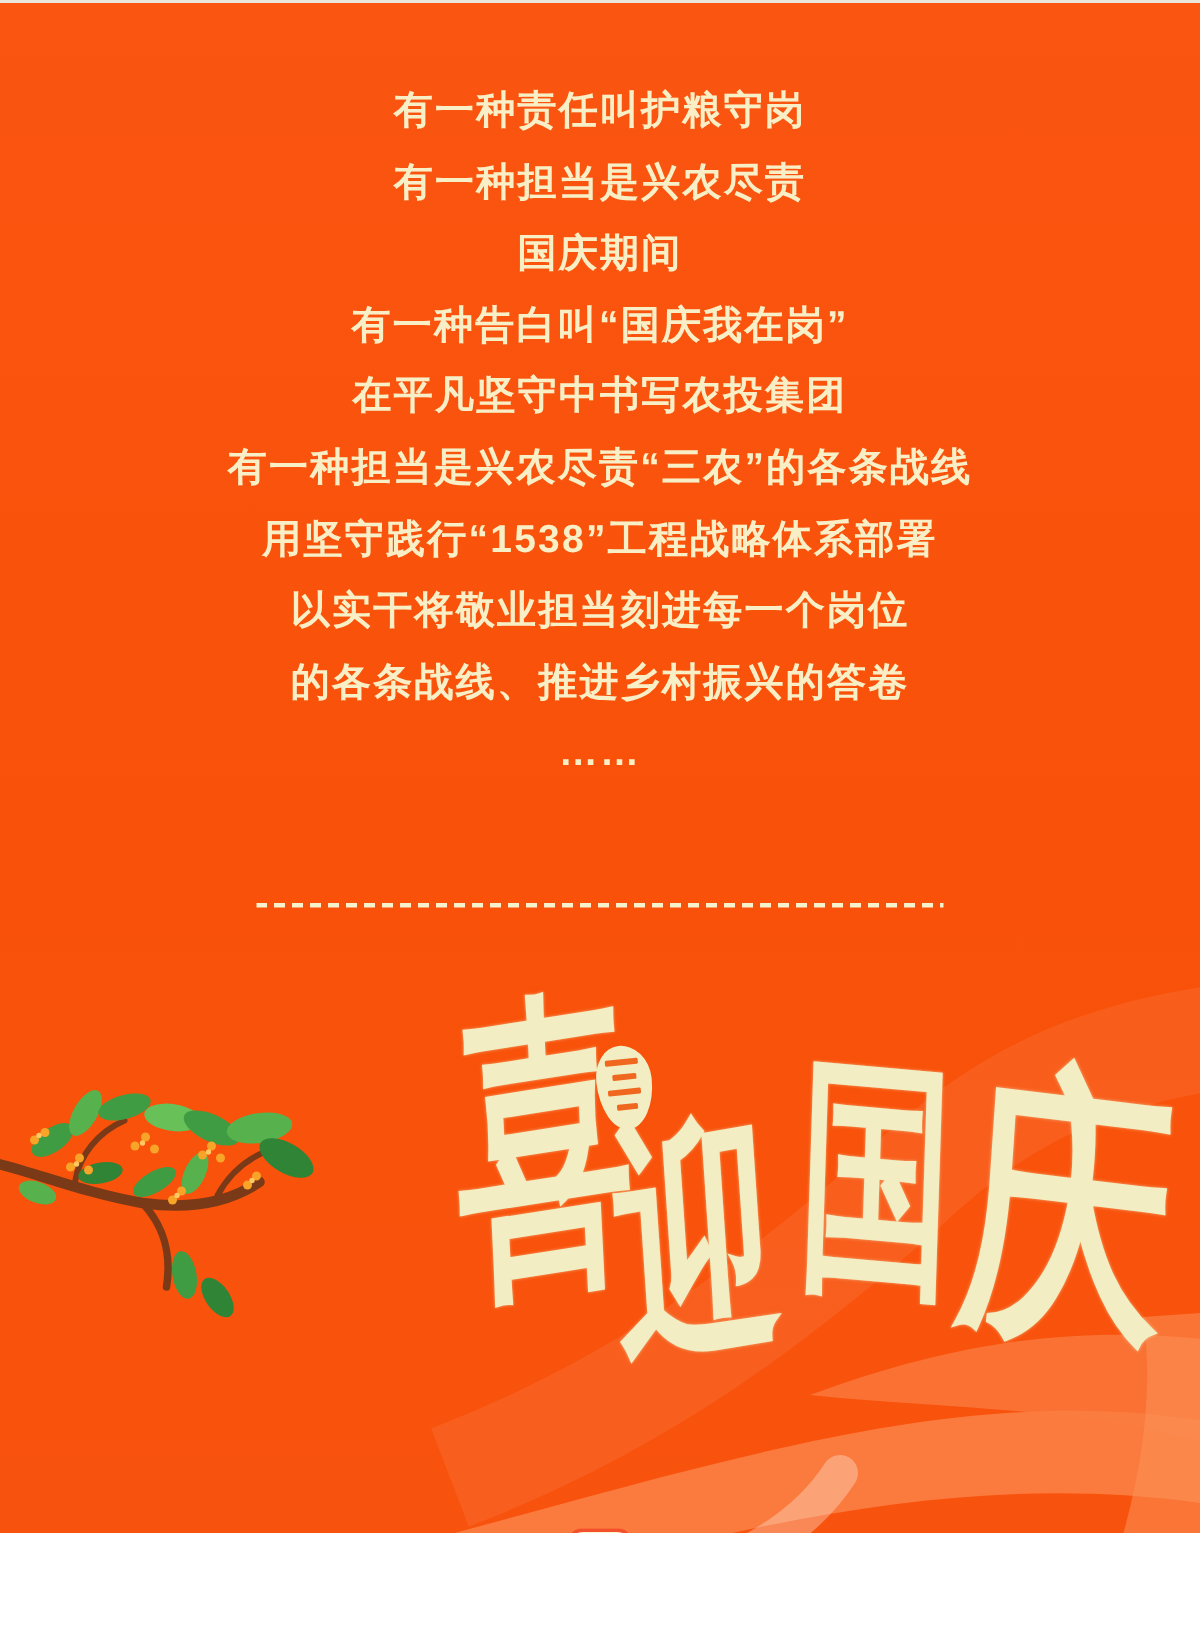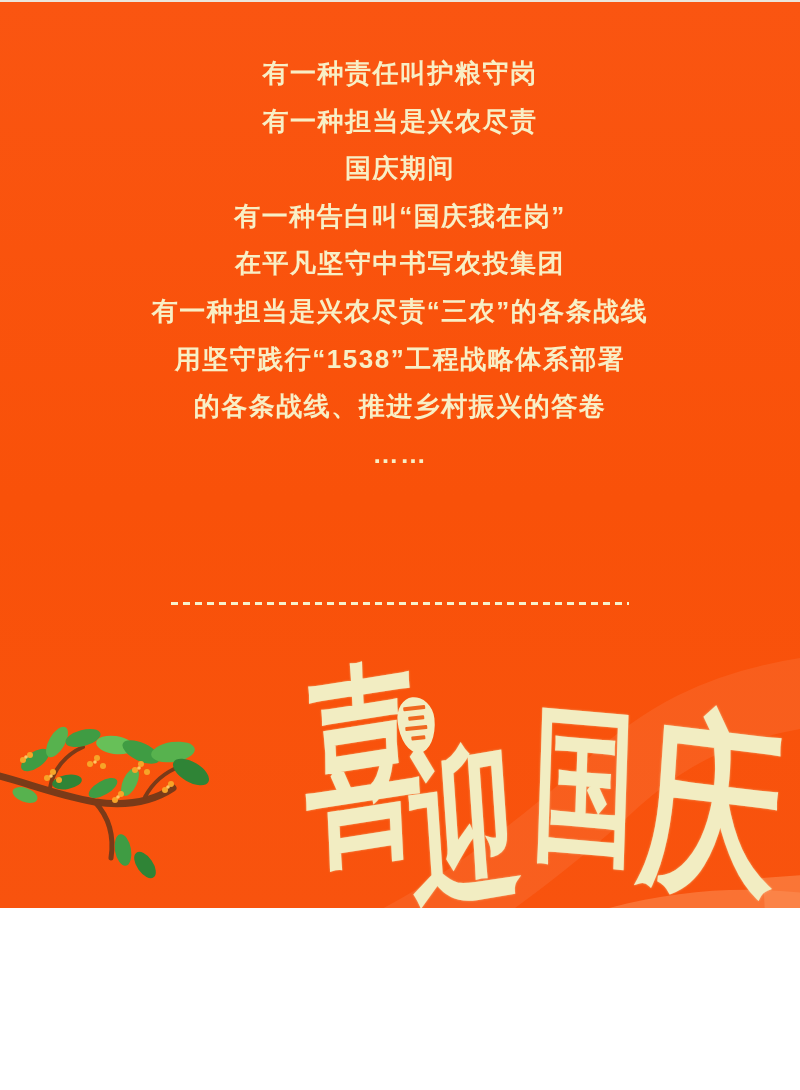--- a/index.html
+++ b/index.html
@@ -1,17 +1,17 @@
 <!DOCTYPE html>
 <html><head>
 <meta charset="utf-8">
 <style>
   html,body{margin:0;padding:0;}
   .page{
-    position:relative;width:800px;height:908px;overflow:hidden;
+    position:relative;width:800px;height:1022px;overflow:hidden;
     background:linear-gradient(180deg,#FA5511 0%,#F95109 55%,#F8530E 100%);
     font-family:"Liberation Sans", sans-serif;
     text-decoration:underline;
   }
   .topline{position:absolute;top:0;left:0;width:800px;height:2px;background:#EBE6DC;z-index:7;}
 
   
   .intro{position:absolute;top:50px;left:0;right:0;z-index:2;}
   .intro .line{
     height:47.6px;line-height:47.6px;text-align:center;
@@ -89,20 +89,21 @@
   </svg>
 
   <div class="intro">
     <div class="line">有一种责任叫护粮守岗</div>
     <div class="line">有一种担当是兴农尽责</div>
     <div class="line">国庆期间</div>
     <div class="line">有一种告白叫“国庆我在岗”</div>
     <div class="line">在平凡坚守中书写农投集团</div>
     <div class="line">有一种担当是兴农尽责“三农”的各条战线</div>
     <div class="line">用坚守践行“1538”工程战略体系部署</div>
+    <div class="line">以实干将敬业担当刻进每一个岗位</div>
     <div class="line">的各条战线、推进乡村振兴的答卷</div>
     <div class="line">……</div>
   </div>
 
   <div class="dashes"></div>
 
   <div class="hero">
     <span class="ch ch0">喜</span>
     <span class="ch ch1">迎</span>
     <span class="ch ch2">国</span>

